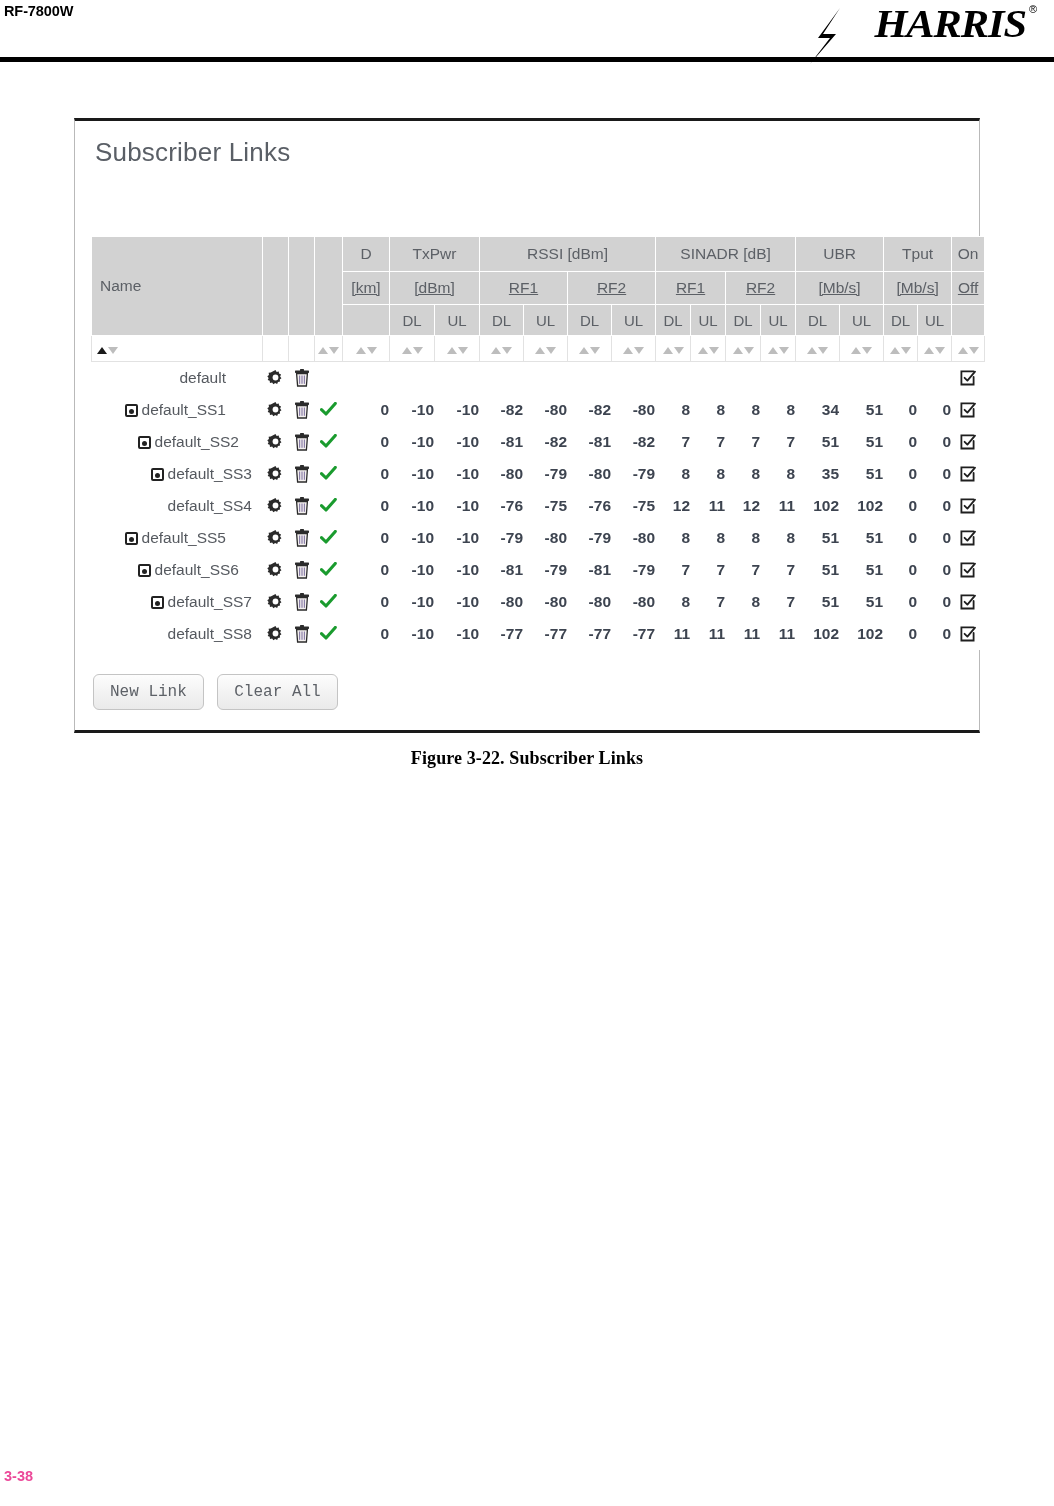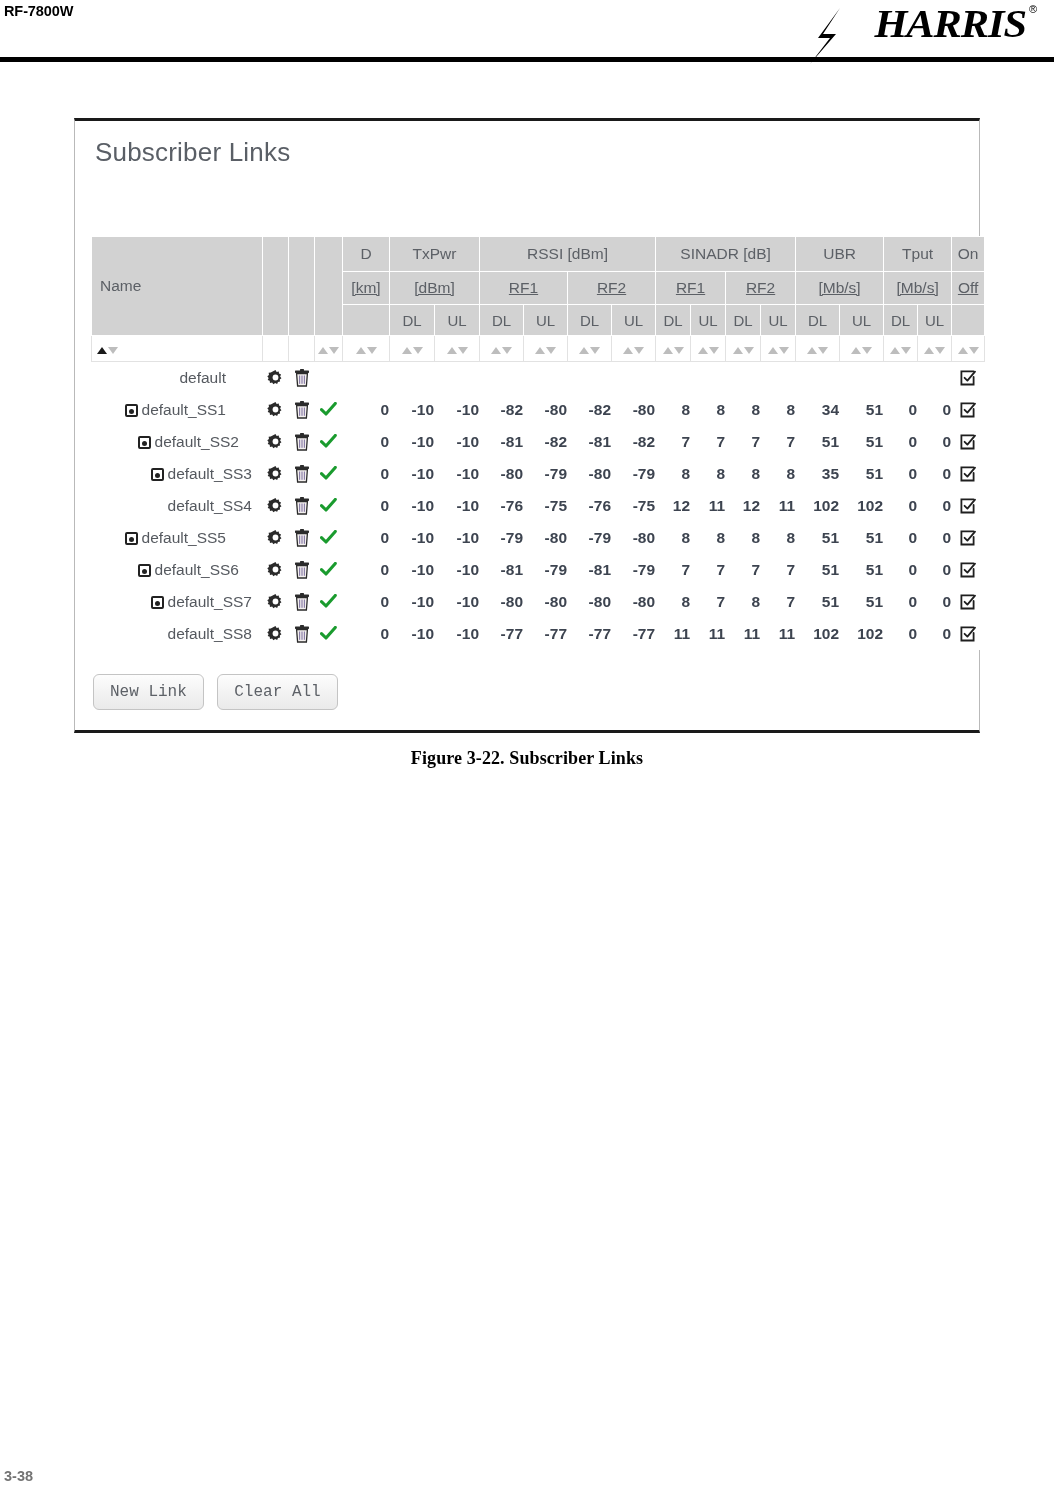--- a/index.html
+++ b/index.html
@@ -216,21 +216,21 @@
     position:absolute;left:0;top:748px;width:1054px;
     text-align:center;
     font-size:18px;font-weight:bold;color:#000;
     font-family:Liberation Serif, serif;
     letter-spacing:0.1px;
   }
 
   
   .footer{
     position:absolute;left:4px;top:1468px;
-    font-size:14.5px;font-weight:bold;color:#737373;
+    font-size:14.5px;font-weight:bold;color:#ec4899;
   }
 </style>
 </head>
 <body>
 
 <div class="pg-header">
   <div class="pg-header-left">
     <span class="l1">RF-7800W</span>
   </div>
 

